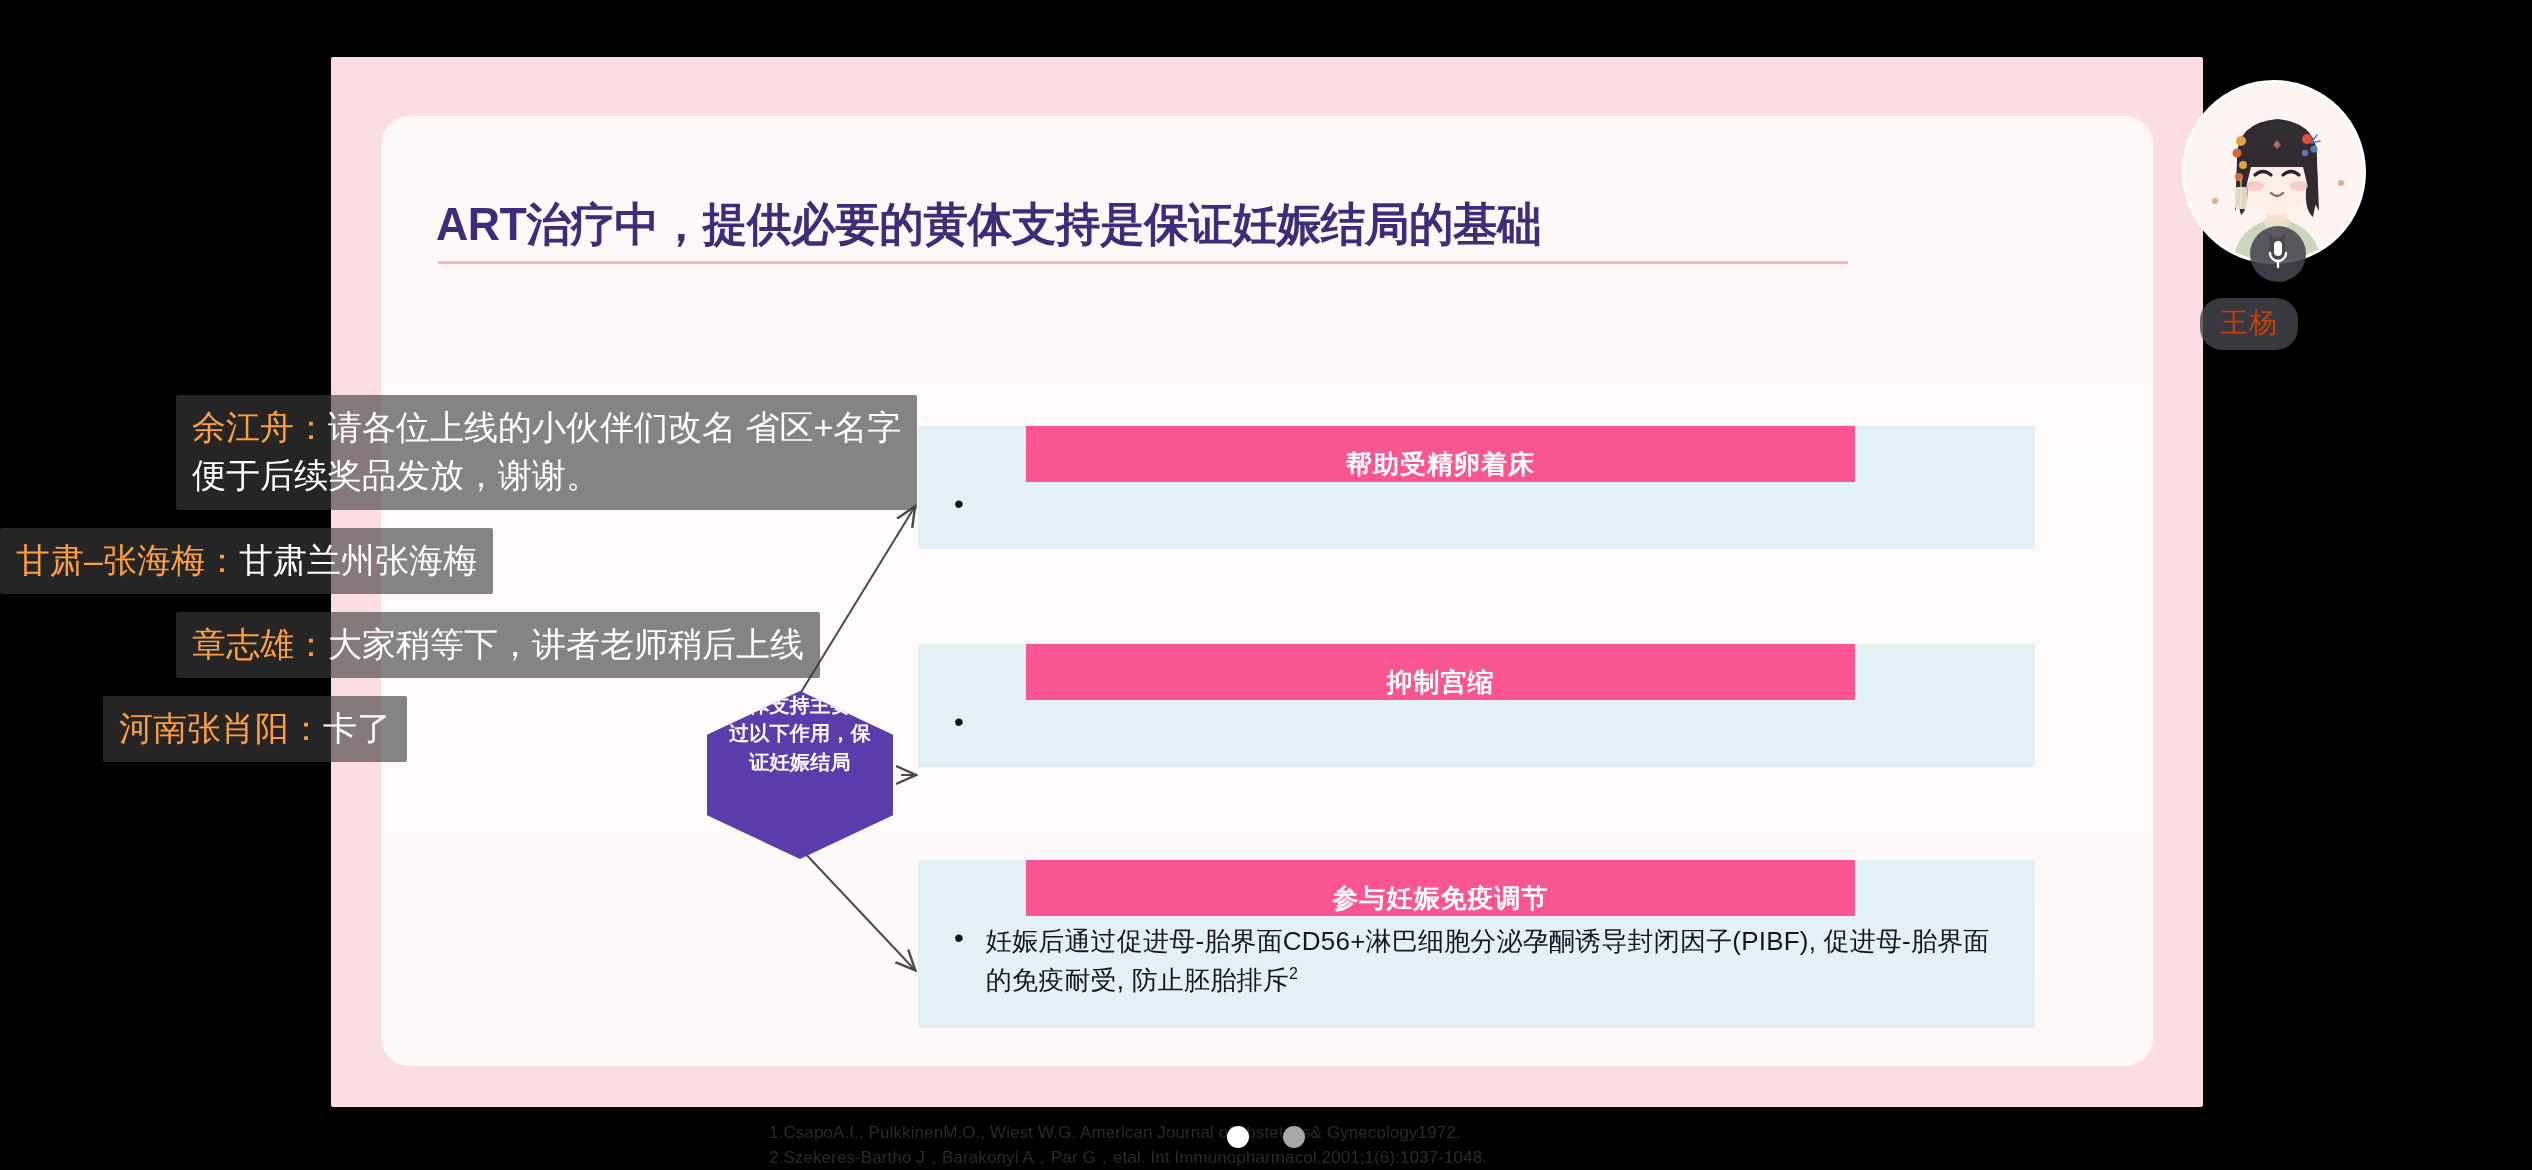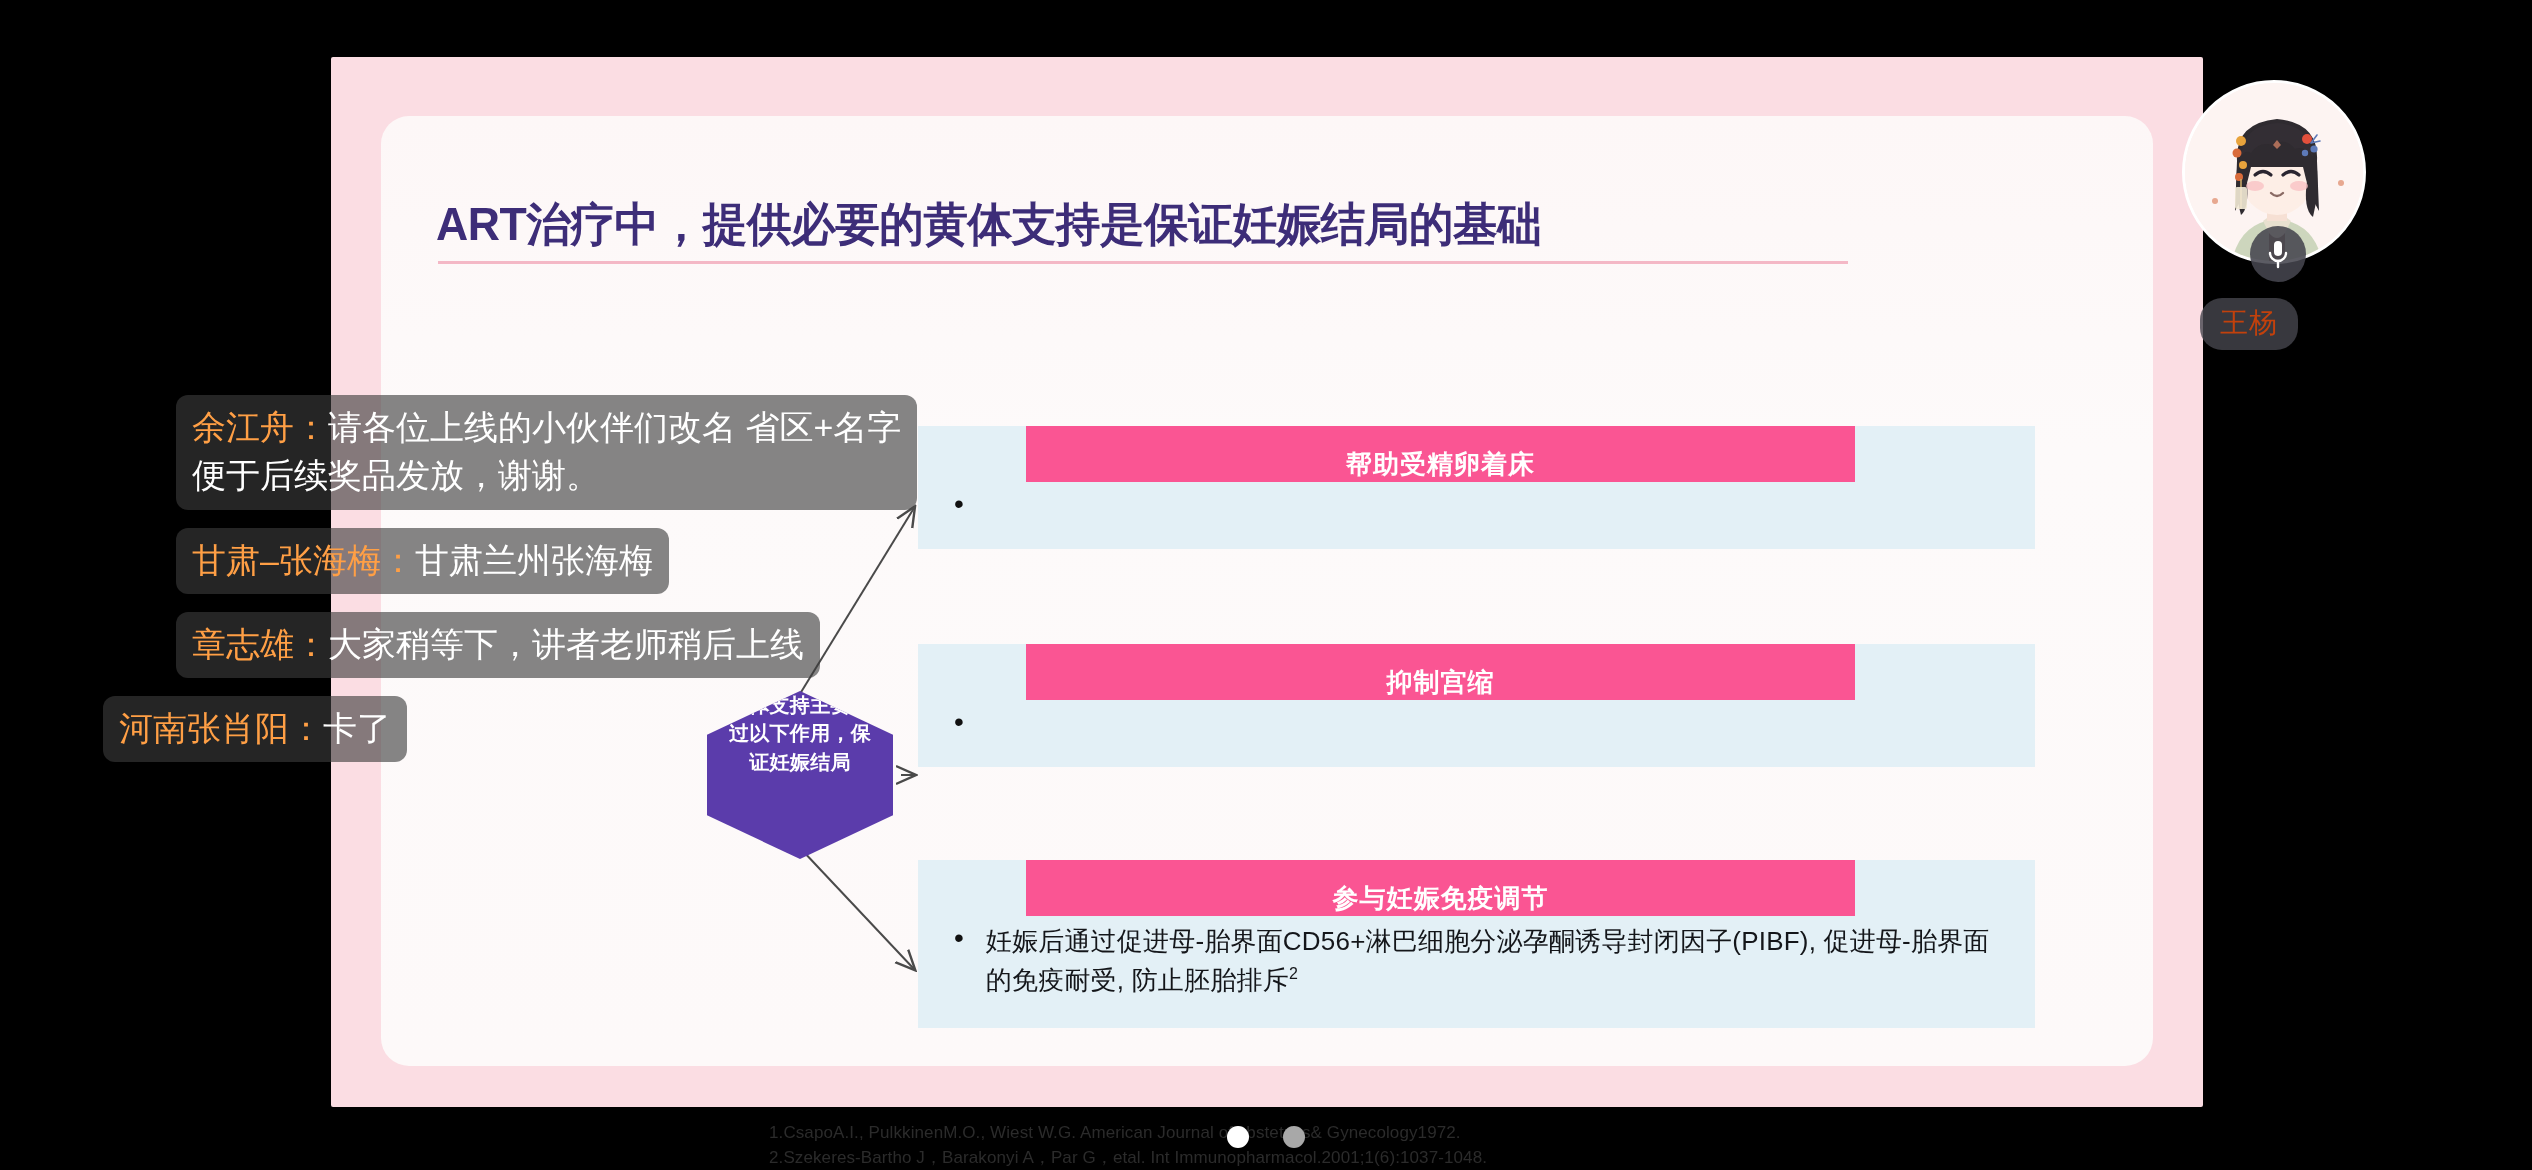--- a/index.html
+++ b/index.html
@@ -167,30 +167,30 @@
     width: 1010px;
   }
   .chat-msg {
     display: inline-block;
     background: rgba(60,60,60,0.62);
     color: #ffffff;
     font-size: 34px;
     line-height: 1.42;
     padding: 8px 16px 10px 16px;
     margin-bottom: 18px;
-    border-radius: 12px;
+    border-radius: 2px;
     max-width: 800px;
   }
   .chat-name {
     color: #ff9f45;
   }
   .chat-line { display: block; }
 
   #chat-1 { margin-left: 176px; }
-  #chat-2 { margin-left: 176px; }
+  #chat-2 { }
   #chat-3 { margin-left: 176px; }
   #chat-4 { margin-left: 83px; padding-left: 20px; }
 
   
   #speaker {
     position: absolute;
     right: 142px;
     top: 80px;
     width: 208px;
     height: 280px;

